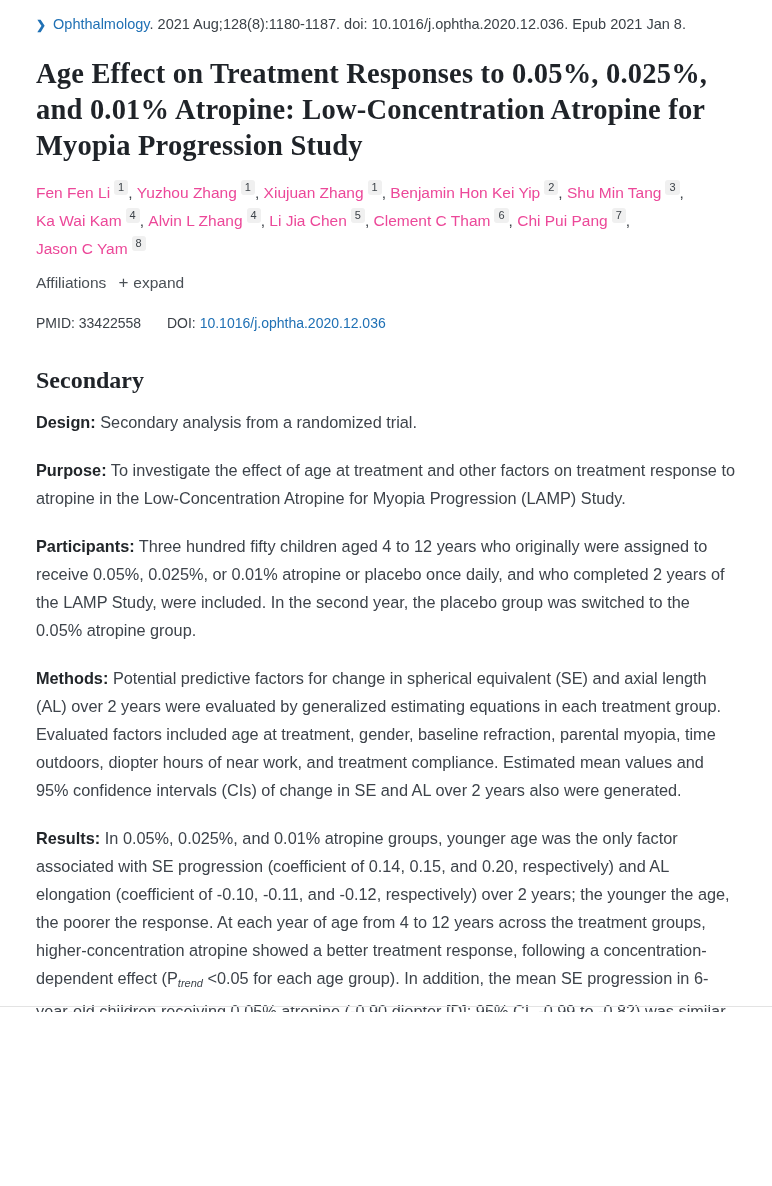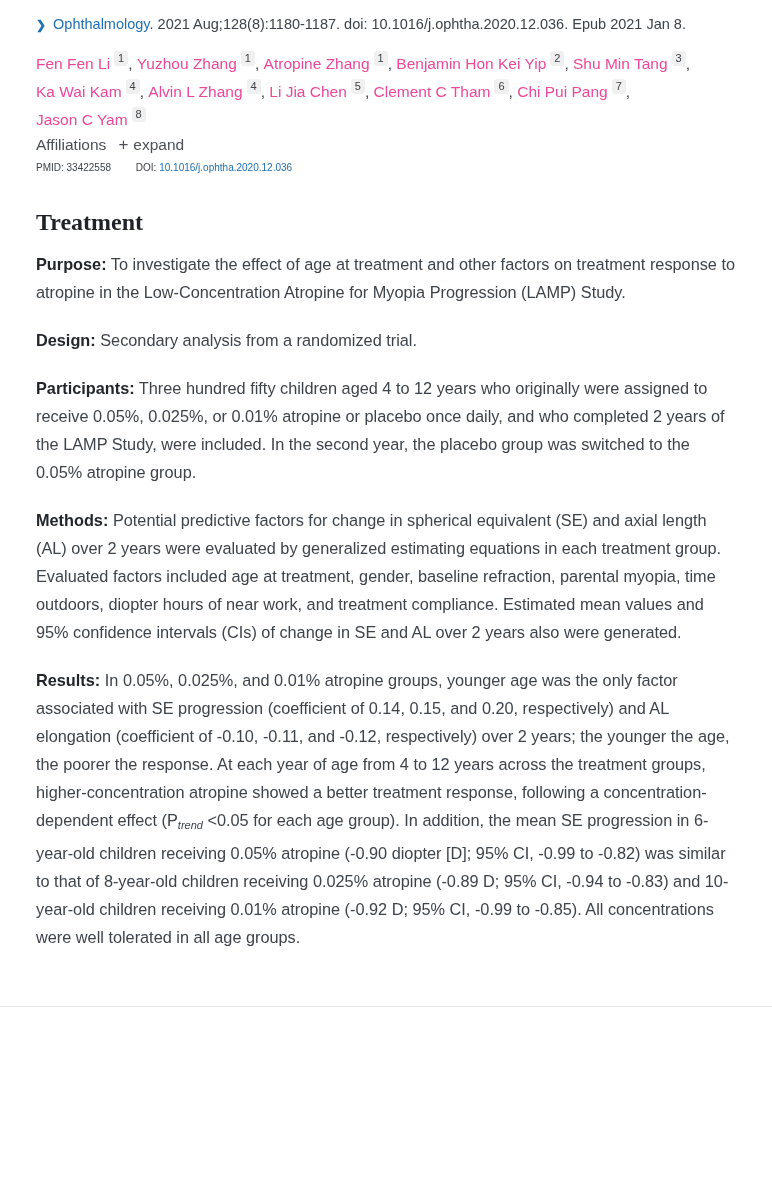--- a/index.html
+++ b/index.html
@@ -21,80 +21,81 @@
   .authors { margin-top:15px; font-size:15.5px; line-height:28px; color:#3c4248; }
   .author { white-space:nowrap; }
   .author:not(:last-child)::after { content:", "; color:#3c4248; }
   .author a { color:#ec4899; text-decoration:none; cursor:pointer; }
   .aff-sup {
     display:inline-block; background:#f0f0f0; border-radius:3px; color:#3c4248;
     font-size:11px; line-height:15px; padding:0 4px; margin-left:4px;
     position:relative; top:-7px; cursor:pointer;
   }
   
-  .affil-row { margin-top:1px; font-size:15.5px; color:#4a5056; }
+  .affil-row { margin-top:10px; font-size:15.5px; color:#4a5056; }
   .expand-btn {
     background:none; border:none; padding:0; margin-left:12px; font:inherit;
     color:#4a5056; cursor:pointer;
   }
   .plus-icon { font-size:17px; font-weight:400; margin-right:5px; color:#4a5056; }
-  .ids-row { margin-top:7px; font-size:10px; color:#3c4248; }
+  .ids-row { margin-top:22px; font-size:14px; color:#3c4248; }
   .doi-group { margin-left:22px; }
   
   h2.abs-head {
     font-family:"Liberation Serif", serif; font-weight:700; color:#1f2328;
     font-size:24px; margin:36px 0 6px 0;
   }
   p.abs { font-size:16.3px; line-height:28px; margin:14px 0 20px 0; color:#3d434a; }
   p.abs b { color:#22262a; font-weight:700; }
   .sub { font-size:11px; vertical-align:-3px;font-style:italic; }
   .bottom-divider { position:absolute; left:0; right:0; bottom:5px; height:1px; background:#e3e3e3; }
 </style>
 </head>
 <body>
 
 <div class="page">
 
   <div class="citation">
     <span class="chevron">❯</span><a class="journal-link">Ophthalmology</a><span>. 2021 Aug;128(8):1180-1187. doi: 10.1016/j.ophtha.2020.12.036. Epub 2021 Jan 8.</span>
   </div>
 
+  <h1 class="title">Age Effect on Treatment Responses to 0.05%, 0.025%, and 0.01% Atropine: Low-Concentration Atropine for Myopia Progression Study</h1>
 
   <div class="authors">
     <span class="author"><a>Fen Fen Li</a><span class="aff-sup">1</span></span>
     <span class="author"><a>Yuzhou Zhang</a><span class="aff-sup">1</span></span>
-    <span class="author"><a>Atropine Zhang</a><span class="aff-sup">1</span></span>
+    <span class="author"><a>Xiujuan Zhang</a><span class="aff-sup">1</span></span>
     <span class="author"><a>Benjamin Hon Kei Yip</a><span class="aff-sup">2</span></span>
     <span class="author"><a>Shu Min Tang</a><span class="aff-sup">3</span></span>
     <span class="author"><a>Ka Wai Kam</a><span class="aff-sup">4</span></span>
     <span class="author"><a>Alvin L Zhang</a><span class="aff-sup">4</span></span>
     <span class="author"><a>Li Jia Chen</a><span class="aff-sup">5</span></span>
     <span class="author"><a>Clement C Tham</a><span class="aff-sup">6</span></span>
     <span class="author"><a>Chi Pui Pang</a><span class="aff-sup">7</span></span>
     <span class="author"><a>Jason C Yam</a><span class="aff-sup">8</span></span>
   </div>
 
   <div class="affil-row">
     <span>Affiliations</span><button class="expand-btn"><span class="plus-icon">+</span><span>expand</span></button>
   </div>
 
   <div class="ids-row">
     <span>PMID:</span>
     <span>33422558</span>
     <span class="doi-group"><span>DOI:</span> <a class="link">10.1016/j.ophtha.2020.12.036</a></span>
   </div>
 
-  <h2 class="abs-head">Treatment</h2>
+  <h2 class="abs-head">Secondary</h2>
+
+  <p class="abs">
+    <b>Design:</b> <span>Secondary analysis from a randomized trial.</span>
+  </p>
 
   <p class="abs">
     <b>Purpose:</b> <span>To investigate the effect of age at treatment and other factors on treatment response to atropine in the Low-Concentration Atropine for Myopia Progression (LAMP) Study.</span>
-  </p>
-
-  <p class="abs">
-    <b>Design:</b> <span>Secondary analysis from a randomized trial.</span>
   </p>
 
   <p class="abs">
     <b>Participants:</b> <span>Three hundred fifty children aged 4 to 12 years who originally were assigned to receive 0.05%, 0.025%, or 0.01% atropine or placebo once daily, and who completed 2 years of the LAMP Study, were included. In the second year, the placebo group was switched to the 0.05% atropine group.</span>
   </p>
 
   <p class="abs">
     <b>Methods:</b> <span>Potential predictive factors for change in spherical equivalent (SE) and axial length (AL) over 2 years were evaluated by generalized estimating equations in each treatment group. Evaluated factors included age at treatment, gender, baseline refraction, parental myopia, time outdoors, diopter hours of near work, and treatment compliance. Estimated mean values and 95% confidence intervals (CIs) of change in SE and AL over 2 years also were generated.</span>
   </p>
 

